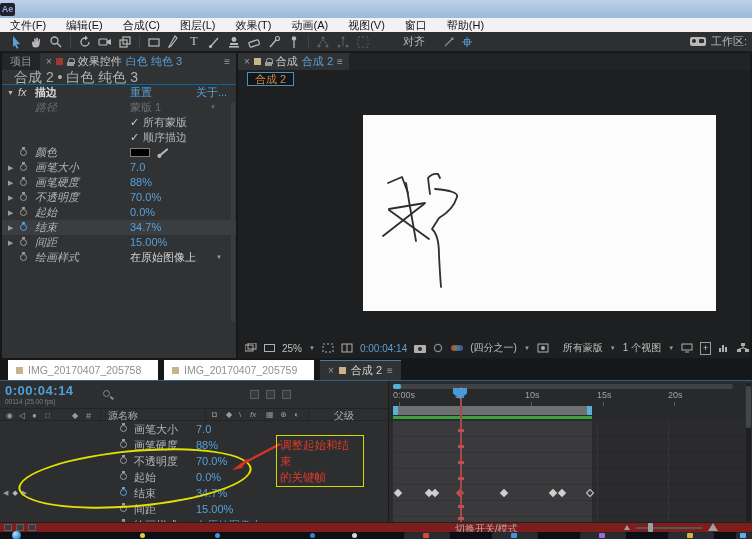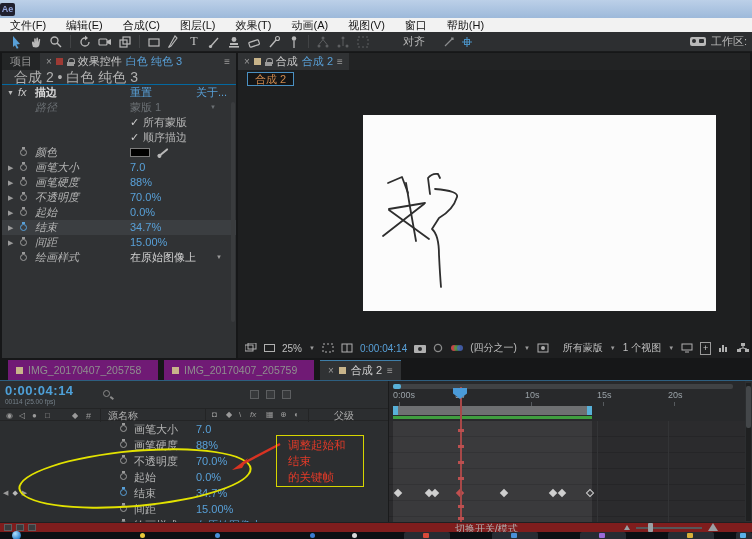--- a/index.html
+++ b/index.html
@@ -84,21 +84,21 @@
     gap:7px; padding:0 7px; font-size:10px; color:#c0c0c0; white-space:nowrap; }
   .vicon { display:inline-flex; align-items:center; justify-content:center; }
   .vdd { font-size:6px; color:#9a9a9a; }
   .checker { width:11px; height:9px; background:
     linear-gradient(45deg,#4a9ad8 25%,#2a5a88 25%,#2a5a88 50%,#4a9ad8 50%,#4a9ad8 75%,#2a5a88 75%); background-size:6px 6px; }
   .boxed { border:1px solid #9a9a9a; padding:0 2px; font-size:9px; line-height:11px; color:#c9c9c9; }
 
   
   .bottom-tabs { position:absolute; left:0; top:358px; width:752px; height:22px; background:#161718; display:flex; align-items:flex-end; }
   .btab { height:20px; display:flex; align-items:center; gap:5px; padding:0 8px; font-size:10.5px;
-    color:#8f8f8f; background:#701a75; margin-right:6px; width:150px; }
+    color:#8f8f8f; background:#ffffff; margin-right:6px; width:150px; }
   .btab:first-child { margin-left:8px; }
   .btab-active { height:20px; display:flex; align-items:center; gap:5px; padding:0 8px; font-size:11px;
     color:#cfcfcf; background:#303234; border-top:1px solid #3f7ea8; }
 
   
   .timeline { position:absolute; left:0; top:380px; width:752px; height:142px; background:#2c2e30; border-top:1px solid #2e5f80; }
   .tl-left { position:absolute; left:0; top:0; width:388px; height:142px; }
   .tl-timecode { position:absolute; left:5px; top:2px; font-size:13px; font-weight:bold; color:#4ea0d8; letter-spacing:0.5px; }
   .tl-frameinfo { position:absolute; left:5px; top:17px; font-size:6.5px; color:#76828b; }
   .tl-search { position:absolute; left:103px; top:9px; width:7px; height:7px; border:1px solid #8a8a8a; border-radius:50%; }
@@ -156,21 +156,21 @@
   .orb { position:absolute; left:12px; top:-1px; width:9px; height:9px; border-radius:50%;
     background:radial-gradient(circle at 35% 30%,#aee0ff,#3f8fd4 60%,#16507e); }
   .tb-dot { position:absolute; top:1px; width:5px; height:5px; border-radius:50%; }
   .tb-btn { position:absolute; top:0; width:46px; height:7px; background:#272c33; border-radius:2px 2px 0 0; }
   .tb-btn i { position:absolute; left:19px; top:1px; width:6px; height:5px; border-radius:1px; display:block; }
 
   
   .anno-ellipse { position:absolute; left:18px; top:450px; width:234px; height:57px; border:2px solid #e2e200;
     border-radius:50%; transform:rotate(-5deg); pointer-events:none; }
   .anno-box { position:absolute; left:276px; top:435px; width:88px; border:1px solid #d6d600; color:#e23a28;
-    font-size:11.5px; line-height:16px; padding:1px 11px; }
+    font-size:11.5px; line-height:16px; padding:1px 3px; }
   .anno-arrow { position:absolute; left:228px; top:440px; pointer-events:none; }
 </style>
 </head>
 <body>
 
 <div class="screen">
 
   <div class="titlebar">
     <span class="ae-badge">Ae</span>
   </div>

